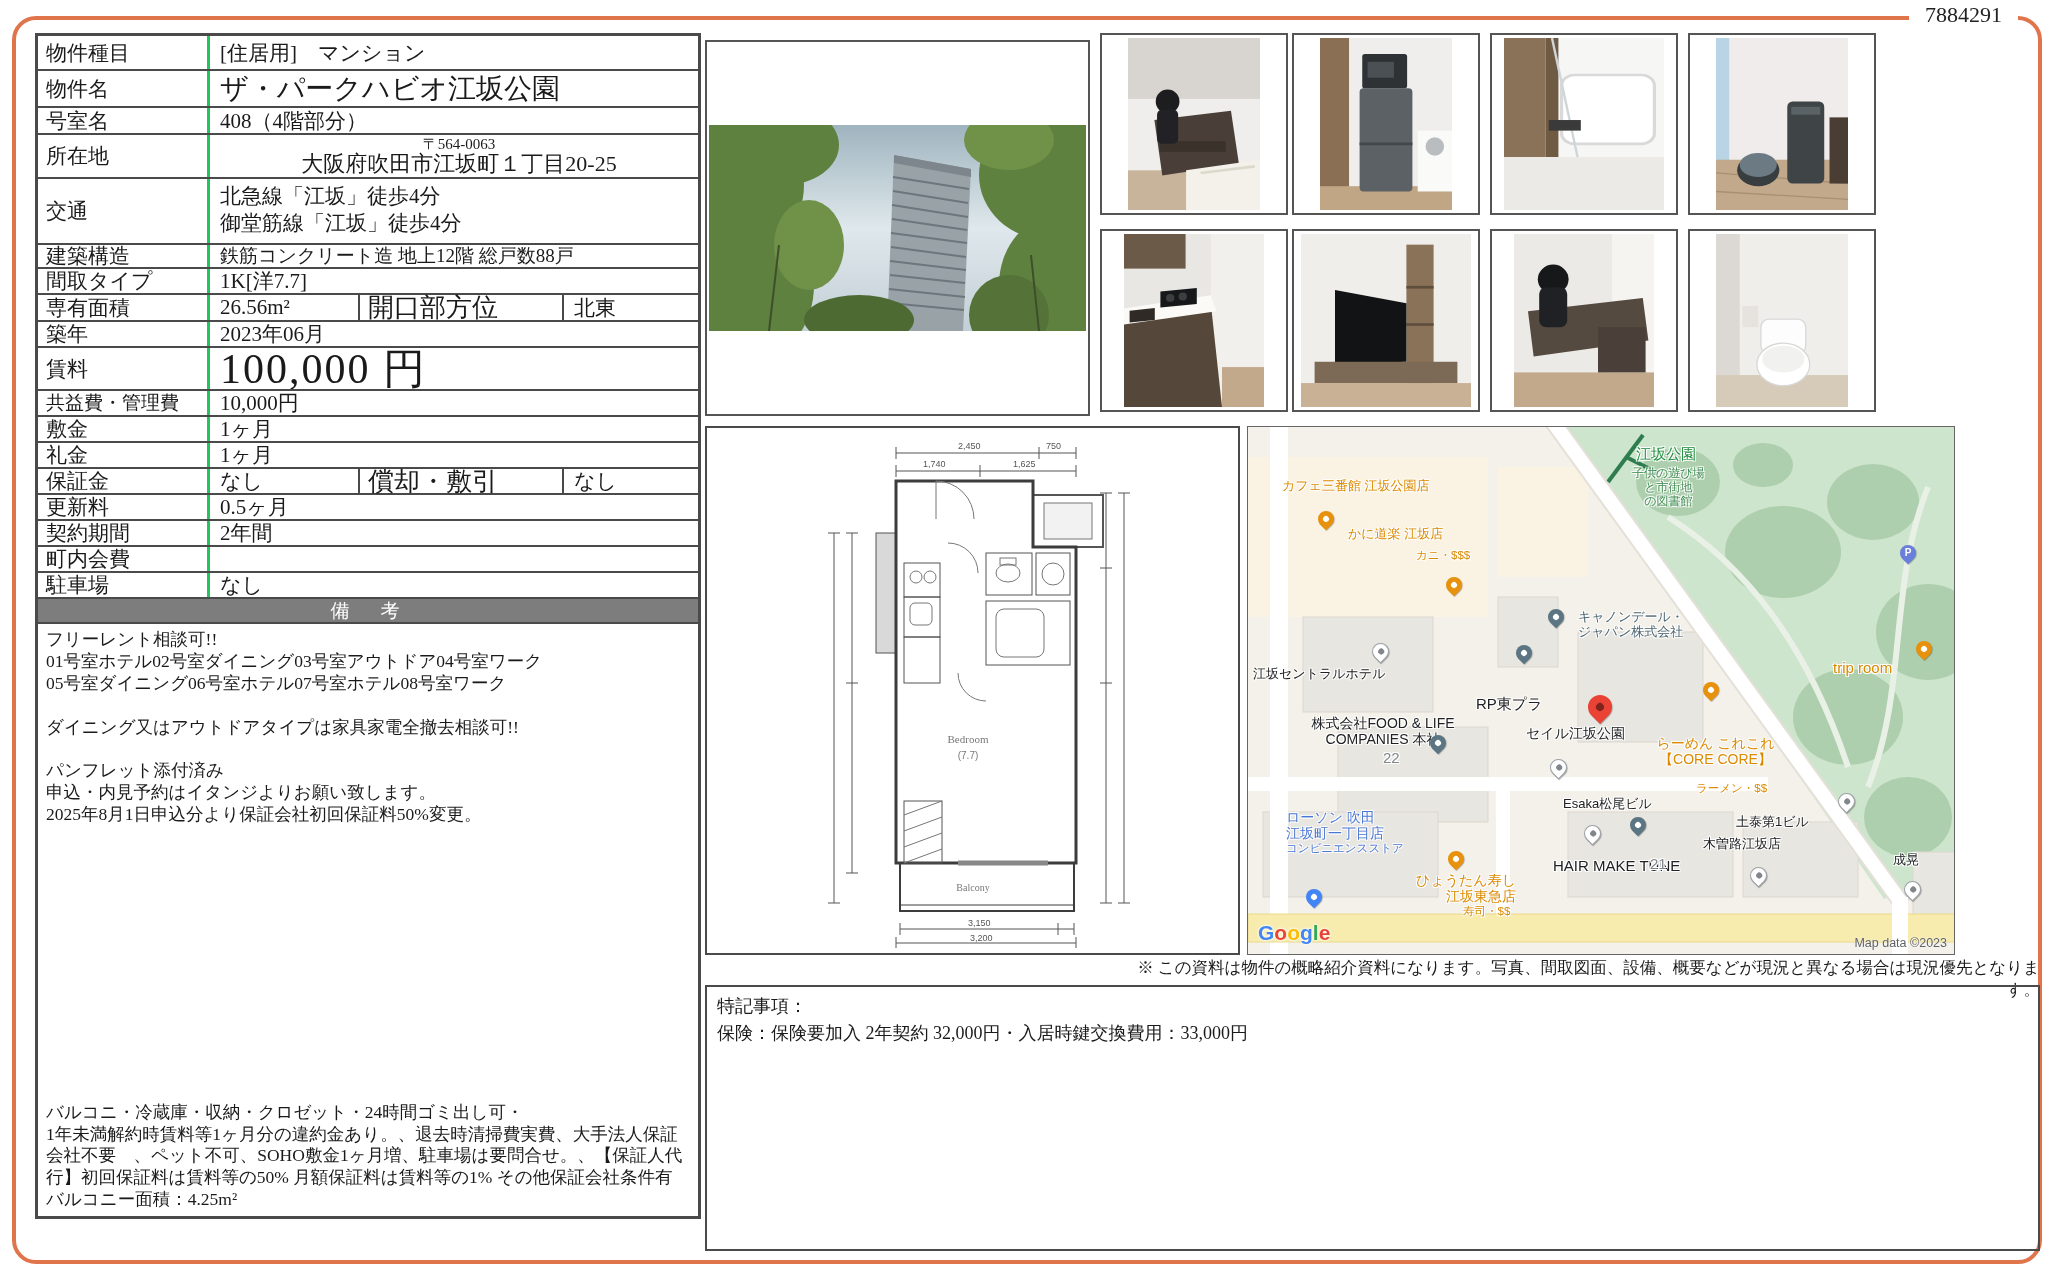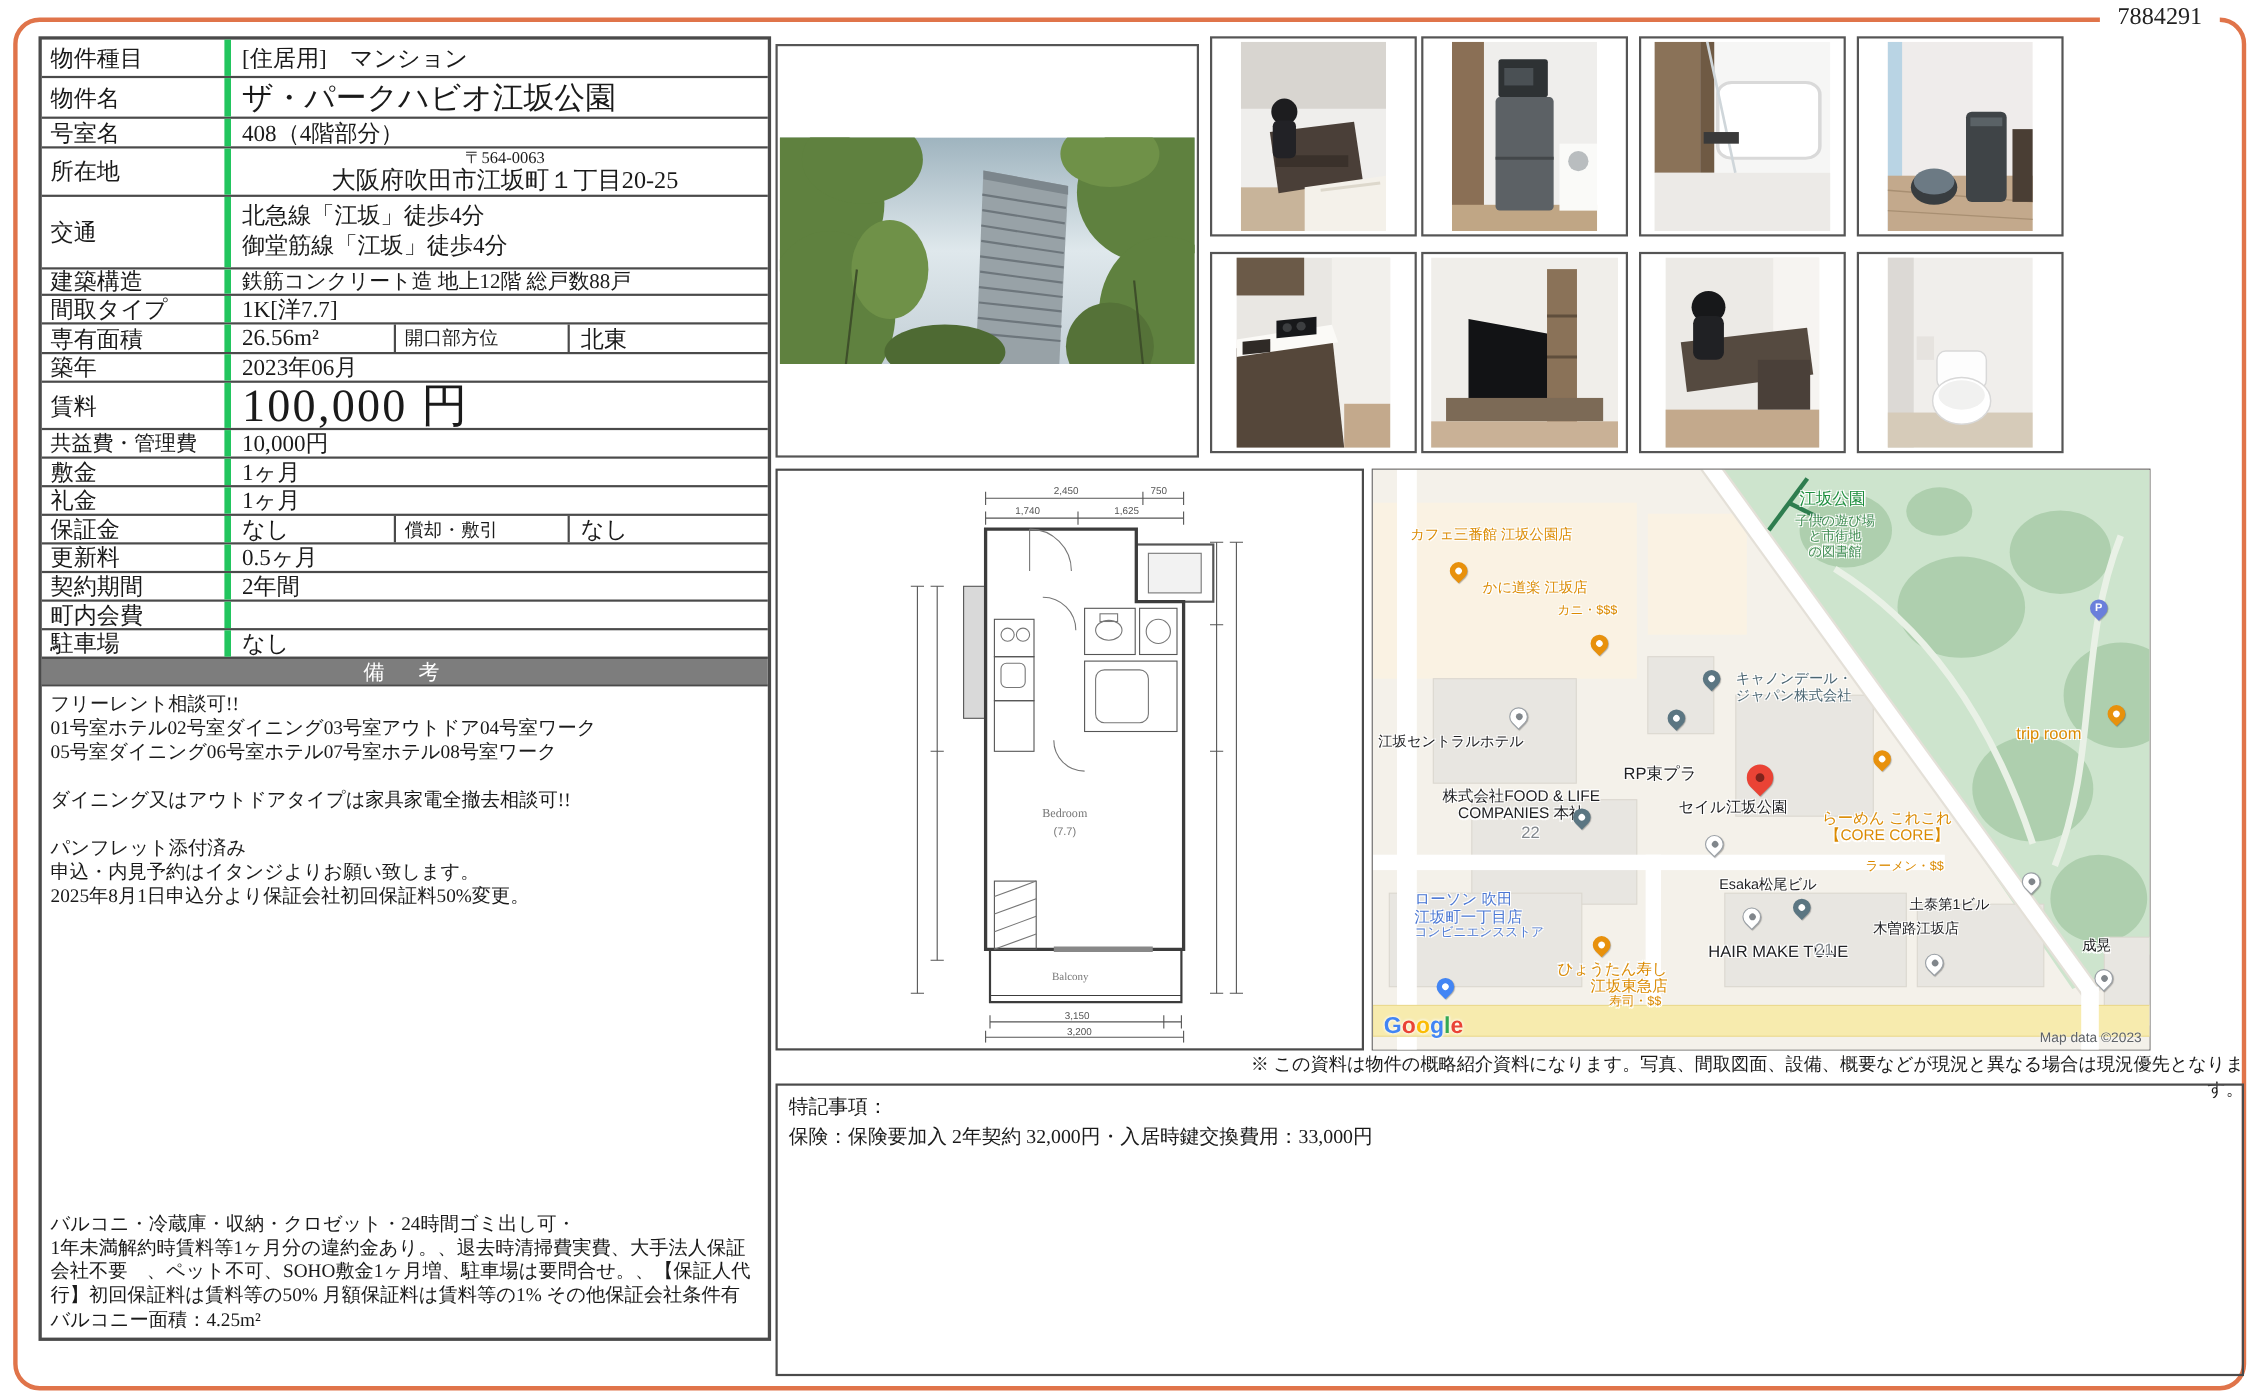--- a/index.html
+++ b/index.html
@@ -6,28 +6,28 @@
   .page{position:relative;width:2056px;height:1266px;background:#fff;overflow:hidden;
         font-family:"Liberation Serif","DejaVu Serif",serif;color:#1a1a1a;}
   .frame{position:absolute;left:12px;top:16px;width:2022px;height:1240px;
          border:4px solid #E0744A;border-radius:24px;}
   .refnum{position:absolute;top:2px;right:38px;background:#fff;padding:0 16px;
           font-size:22px;color:#222;z-index:5;}
   
   .ltable{position:absolute;left:35px;top:33px;width:660px;border:3px solid #4a4a4a;background:#fff;}
   .trow{display:flex;border-top:2px solid #4a4a4a;box-sizing:border-box;}
   .trow:first-child{border-top:none;}
-  .tl{width:172px;border-right:6px solid #22c55e;padding-left:8px;box-sizing:border-box;
+  .tl{width:172px;border-right:3px solid #22c55e;padding-left:8px;box-sizing:border-box;
       display:flex;align-items:center;font-size:21px;white-space:nowrap;overflow:hidden;}
   .tv{flex:1;padding-left:10px;box-sizing:border-box;display:flex;align-items:center;
       font-size:21px;white-space:nowrap;overflow:hidden;}
   .tv-s{width:150px;border-right:2px solid #4a4a4a;padding-left:10px;box-sizing:border-box;
         display:flex;align-items:center;font-size:21px;}
-  .tl-s{width:158px;border-right:2px solid #4a4a4a;padding-left:8px;box-sizing:border-box;
-        display:flex;align-items:center;font-size:17px;}
+  .tl-s{width:204px;border-right:2px solid #4a4a4a;padding-left:8px;box-sizing:border-box;
+        display:flex;align-items:center;font-size:26px;}
   .h33{height:33px}.h37{height:37px}.h27{height:27px}.h44{height:44px}.h66{height:66px}
   .h24{height:24px}.h26{height:26px}.h25{height:25px}.h43{height:43px}
   .big-name{font-size:28px;}
   .addr-cell{flex-direction:column;align-items:center;justify-content:center;line-height:1.05;}
   .zip{font-size:15px;}
   .addr{font-size:22px;}
   .multi{white-space:pre-line;line-height:1.3;align-items:flex-start;padding-top:4px;}
   .huge-rent{font-size:42px;letter-spacing:2px;}
   .bikou-bar{height:23px;background:#7d7d7d;color:#fff;display:flex;align-items:center;
              justify-content:center;font-size:19px;letter-spacing:6px;border-top:2px solid #4a4a4a;}

